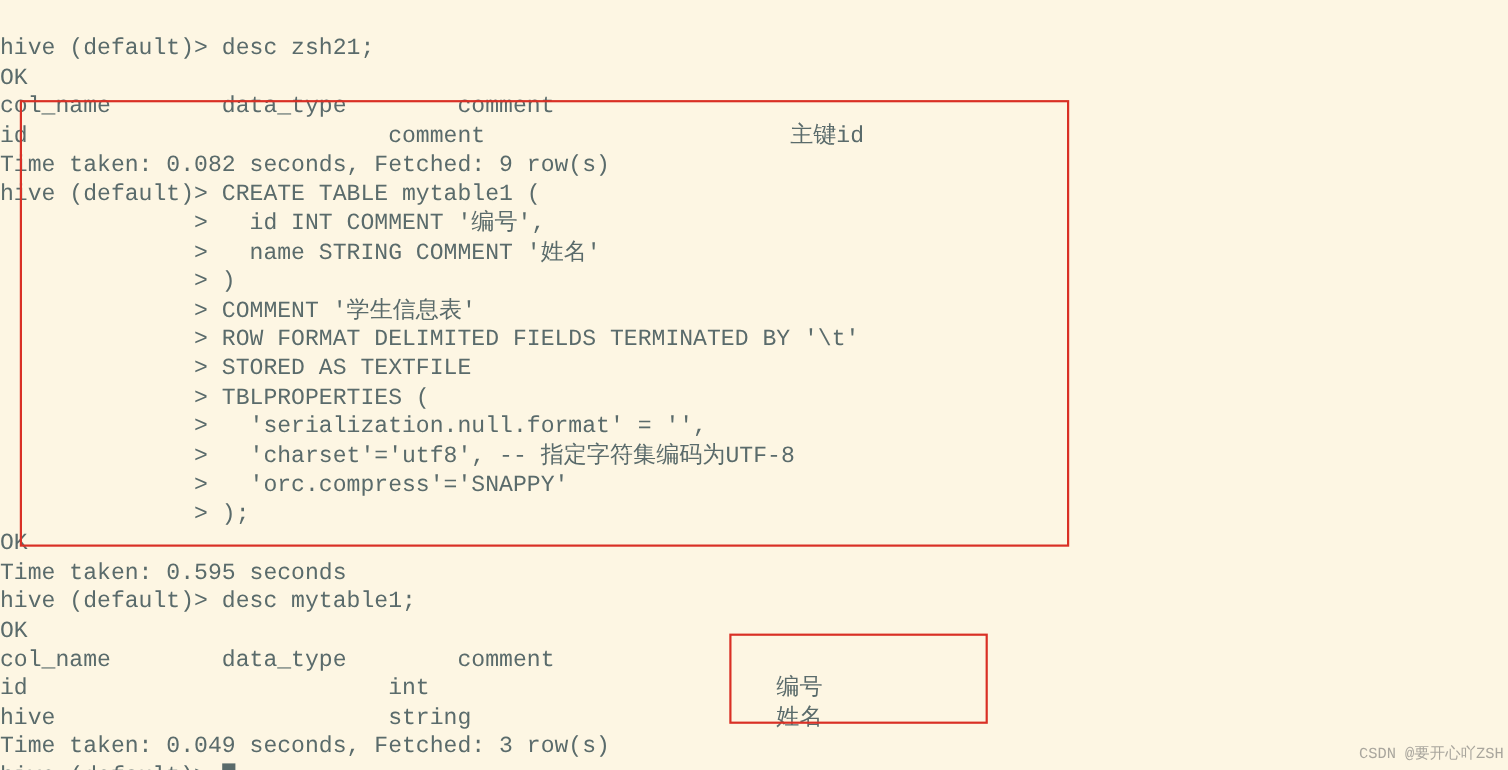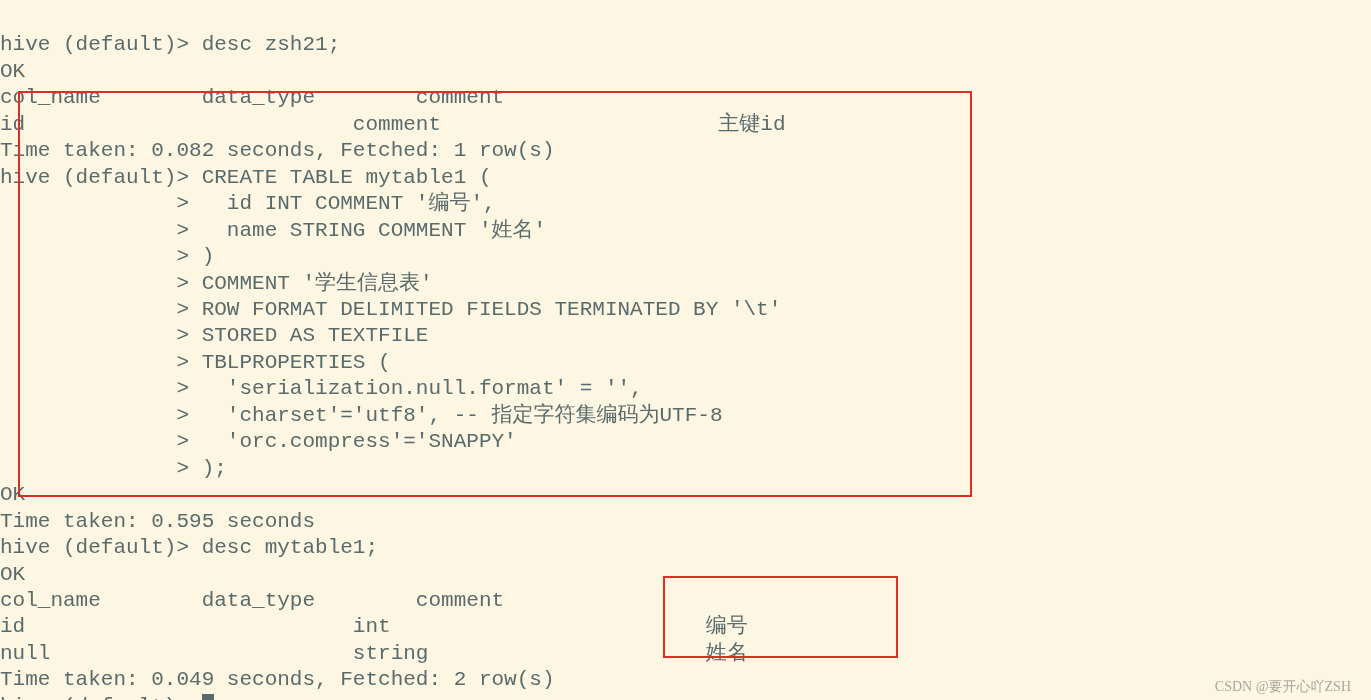--- a/index.html
+++ b/index.html
@@ -40,55 +40,55 @@
     .cursor {
       display: inline-block;
       width: 12px;
       height: 22px;
       background: #5a6b6b;
       vertical-align: text-bottom;
       margin-bottom: 2px;
     }
     .watermark {
       position: absolute;
-      right: 20px;
+      right: 4px;
       bottom: 4px;
       font-size: 14px;
-      font-family: Liberation Serif, serif;
+      font-family: Liberation Mono, monospace;
       color: rgba(100,100,100,0.55);
     }
   </style>
 </head>
 <body>
 
 <div class="terminal">
 <span>hive (default)&gt; desc zsh21;</span>
 <span>OK</span>
 <span>col_name        data_type        comment</span>
 <span>id                          comment                      主键id</span>
-<span>Time taken: 0.082 seconds, Fetched: 1 row(s)</span>
+<span>Time taken: 0.082 seconds, Fetched: 9 row(s)</span>
 <span>hive (default)&gt; CREATE TABLE mytable1 (</span>
 <span>              &gt;   id INT COMMENT '编号',</span>
 <span>              &gt;   name STRING COMMENT '姓名'</span>
 <span>              &gt; )</span>
 <span>              &gt; COMMENT '学生信息表'</span>
 <span>              &gt; ROW FORMAT DELIMITED FIELDS TERMINATED BY '\t'</span>
 <span>              &gt; STORED AS TEXTFILE</span>
 <span>              &gt; TBLPROPERTIES (</span>
 <span>              &gt;   'serialization.null.format' = '',</span>
 <span>              &gt;   'charset'='utf8', -- 指定字符集编码为UTF-8</span>
 <span>              &gt;   'orc.compress'='SNAPPY'</span>
 <span>              &gt; );</span>
 <span>OK</span>
 <span>Time taken: 0.595 seconds</span>
 <span>hive (default)&gt; desc mytable1;</span>
 <span>OK</span>
 <span>col_name        data_type        comment</span>
 <span>id                          int                         编号</span>
-<span>null                        string                      姓名</span>
-<span>Time taken: 0.049 seconds, Fetched: 2 row(s)</span>
+<span>hive                        string                      姓名</span>
+<span>Time taken: 0.049 seconds, Fetched: 3 row(s)</span>
 <span><span>hive (default)&gt; </span><span class="cursor"></span></span>
 </div>
 
 <div class="redbox1"></div>
 <div class="redbox2"></div>
 
 <div class="watermark">CSDN @要开心吖ZSH</div>
 
 </body></html>

